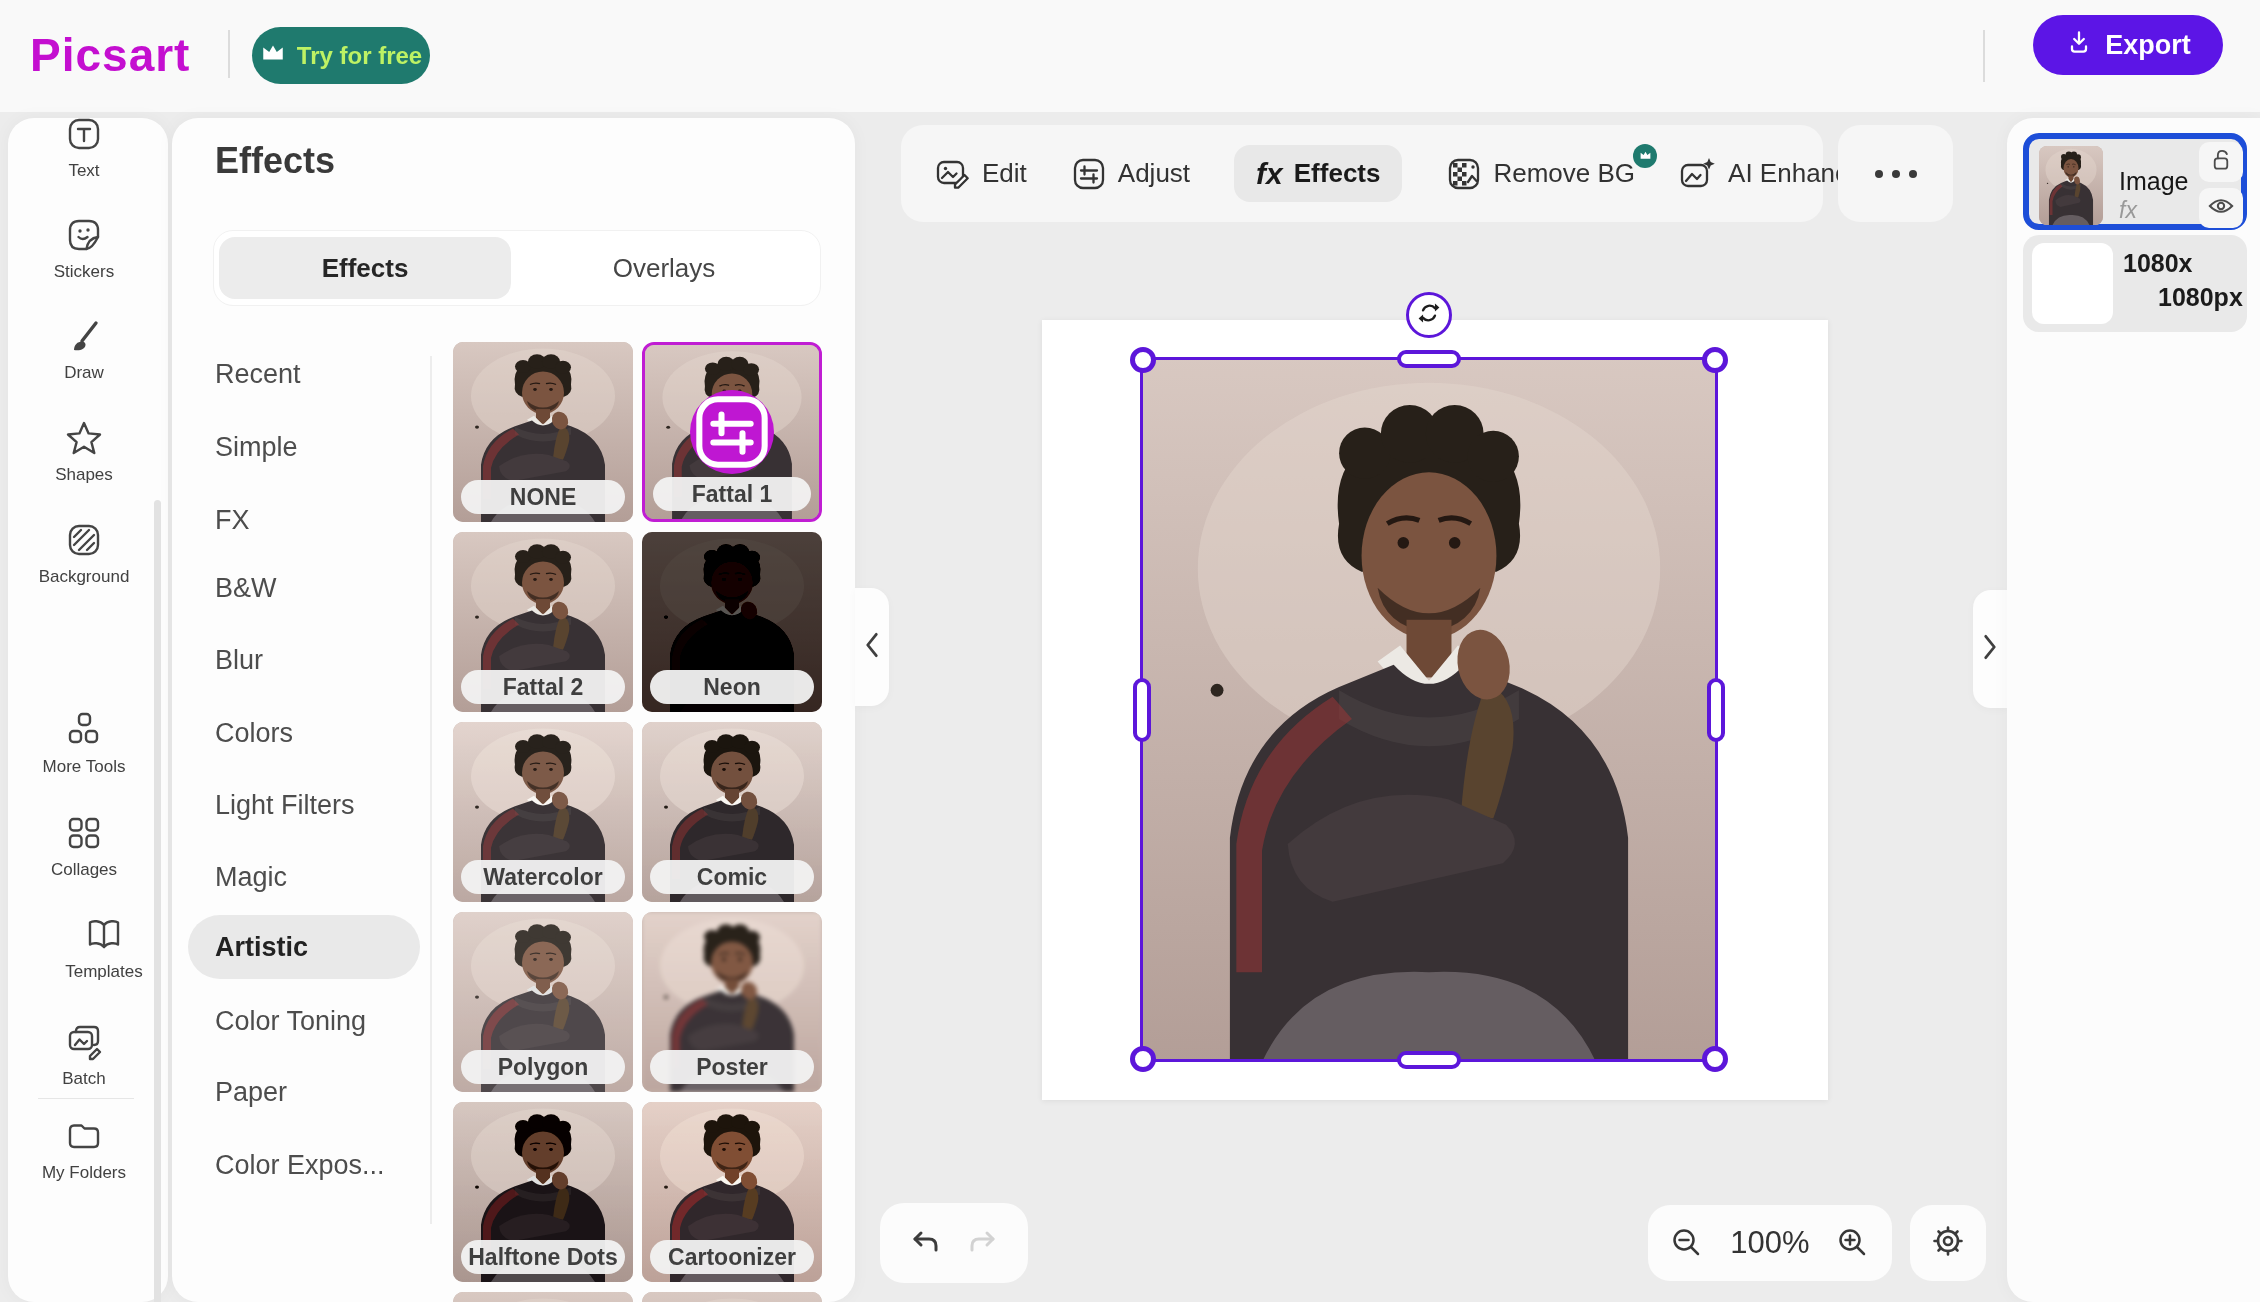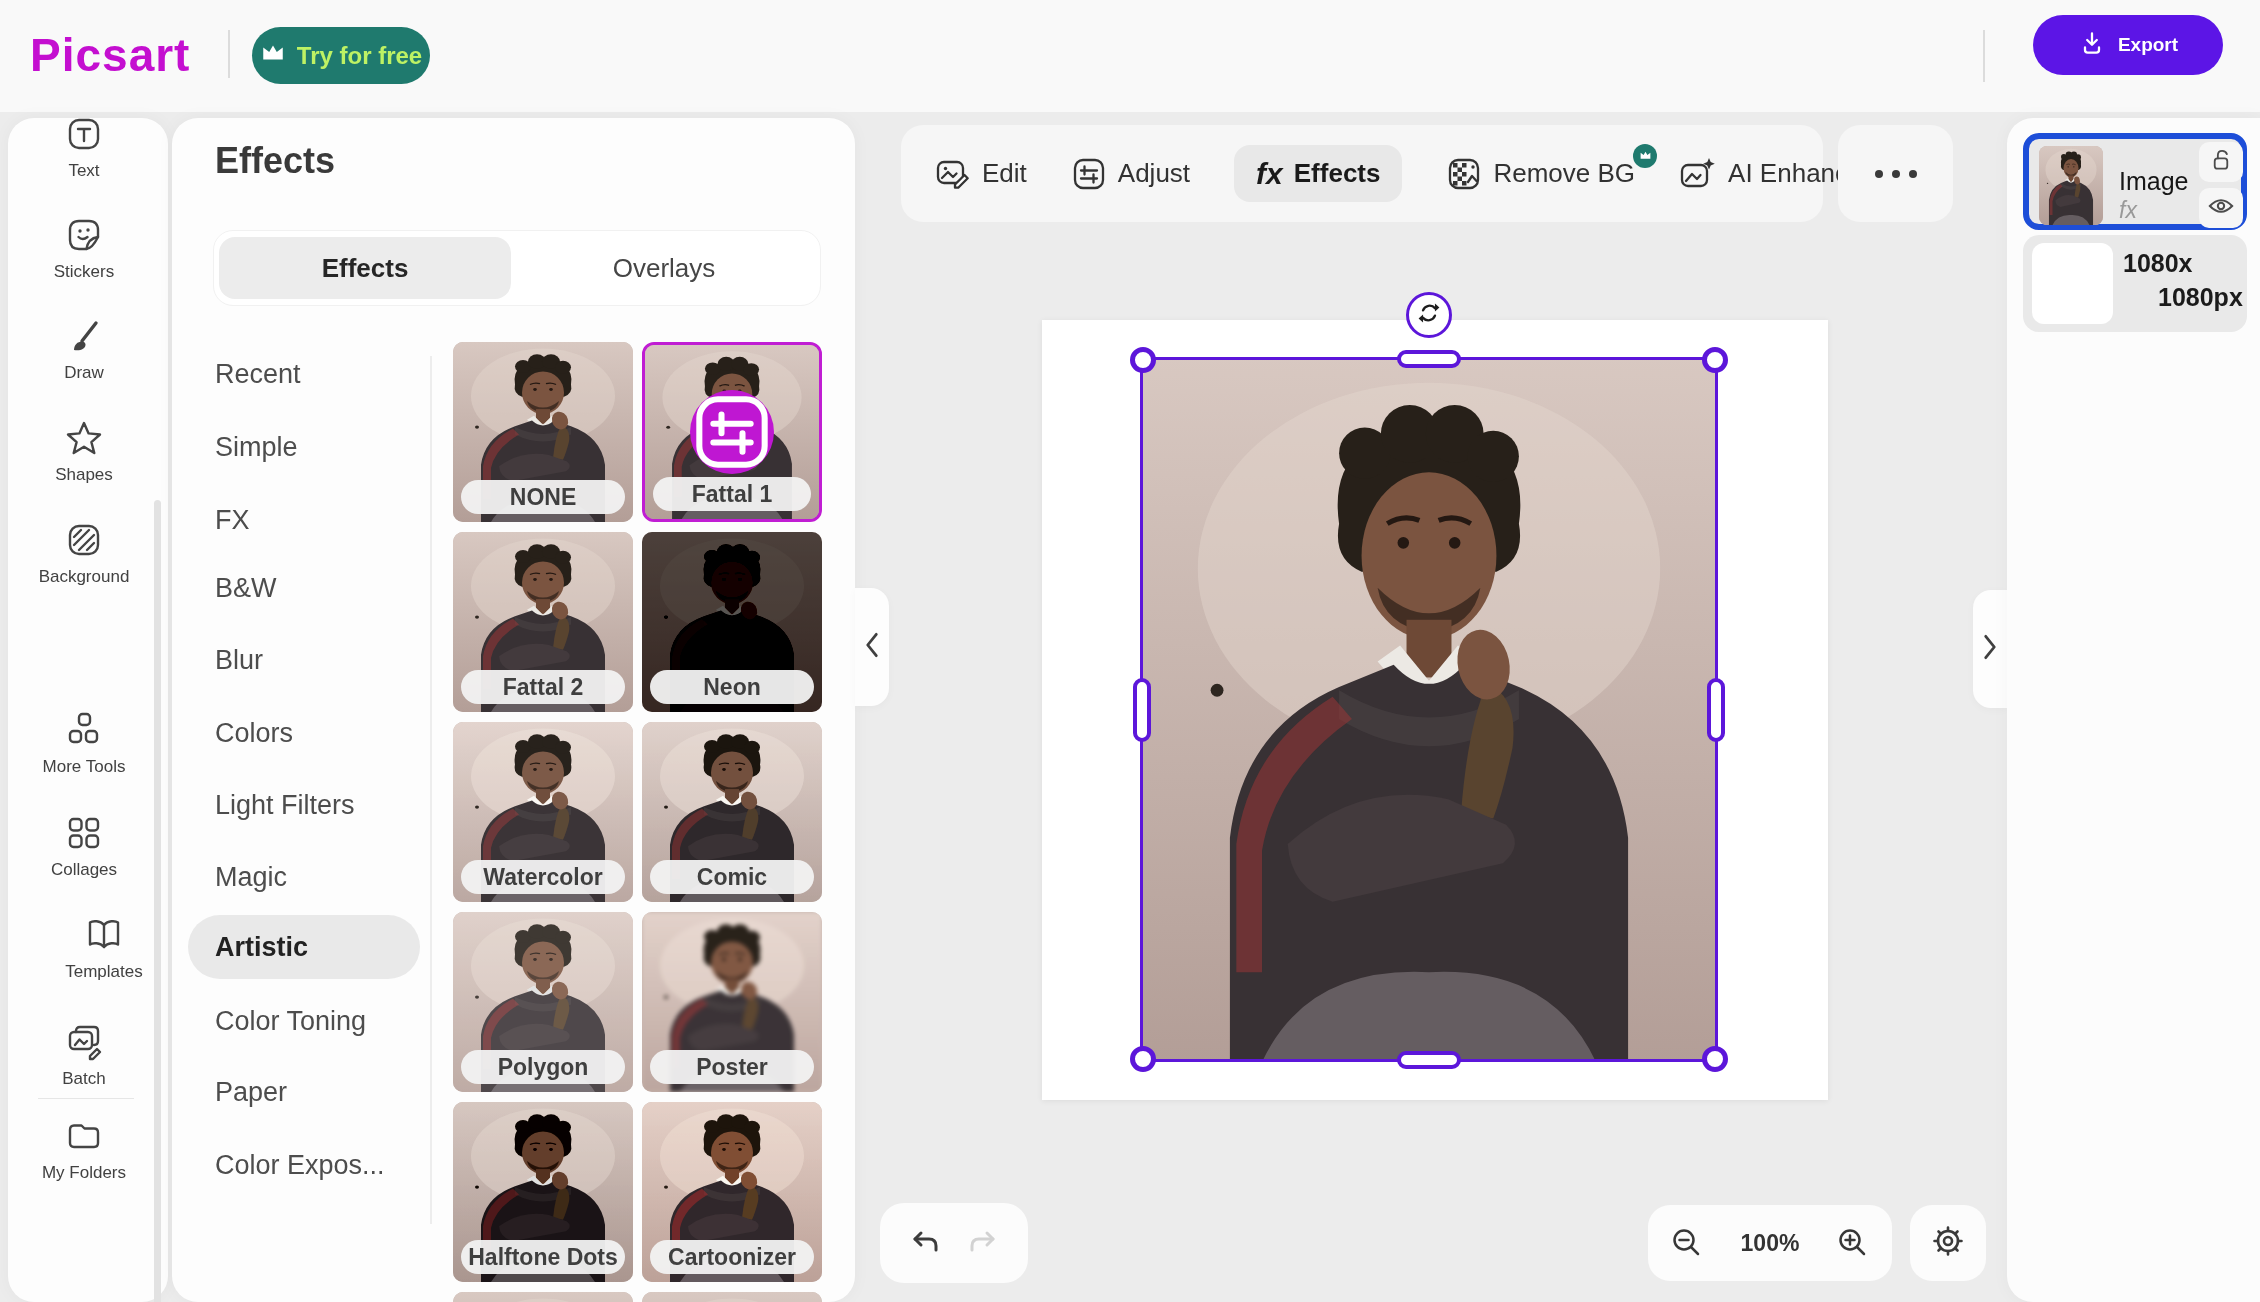--- a/index.html
+++ b/index.html
@@ -7,21 +7,21 @@
   .abs{position:absolute;}
 
   
   .topbar{left:0;top:0;width:2260px;height:112px;background:#f9f9f9;}
   .logo{left:30px;top:28px;font-size:46px;font-weight:700;color:#c40fd0;letter-spacing:1px;}
   .tb-divider{width:2px;background:#dcdcdc;}
   .btn{display:flex;align-items:center;justify-content:center;border-radius:30px;cursor:pointer;}
   .try-free{left:252px;top:27px;width:178px;height:57px;background:#1f7a6e;color:#bef264;font-size:24px;font-weight:700;gap:11px;}
   .project{left:1090px;top:0;height:112px;display:flex;align-items:center;gap:22px;}
   .project-title{font-size:27px;color:#2f2f2f;}
-  .export{left:2033px;top:15px;width:190px;height:60px;background:#5c15e6;color:#fff;font-size:19px;font-weight:700;gap:12px;}
+  .export{left:2033px;top:15px;width:190px;height:60px;background:#5c15e6;color:#fff;font-size:27px;font-weight:700;gap:12px;}
 
   
   .toolbar{left:901px;top:125px;width:922px;height:97px;background:#f6f6f6;border-radius:22px;display:flex;align-items:center;padding:0 34px;gap:44px;box-sizing:border-box;}
   .tb-item{display:flex;align-items:center;gap:11px;font-size:26px;color:#323232;font-weight:500;position:relative;cursor:pointer;white-space:nowrap;}
   .tb-item.active{background:#e8e8e8;border-radius:16px;padding:13px 22px;font-weight:700;color:#1a1a1a;}
   .badge{position:absolute;top:-12px;right:-22px;width:24px;height:24px;border-radius:50%;background:#1f7a6e;display:flex;align-items:center;justify-content:center;}
   .more-btn{left:1838px;top:125px;width:115px;height:97px;background:#f6f6f6;border-radius:22px;display:flex;align-items:center;justify-content:center;gap:9px;cursor:pointer;}
   .dot{width:8px;height:8px;border-radius:50%;background:#3a3a3a;}
 
   
@@ -79,21 +79,21 @@
   .layer-thumb svg{width:100%;height:100%;display:block;}
   .layer-name{position:absolute;left:90px;top:28px;font-size:25px;font-weight:500;color:#161616;}
   .layer-fx{position:absolute;left:90px;top:58px;font-size:23px;font-style:italic;color:#999;}
   .layer-iconbox{position:absolute;width:44px;height:40px;background:#f6f6f6;border-radius:10px;display:flex;align-items:center;justify-content:center;cursor:pointer;}
   .board-thumb{position:absolute;left:9px;top:8px;width:81px;height:81px;background:#fff;border-radius:12px;}
   .board-size{position:absolute;left:100px;font-size:25px;font-weight:600;color:#1b1b1b;}
 
   
   .undo-box{left:880px;top:1203px;width:148px;height:80px;background:#fcfcfc;border-radius:24px;display:flex;align-items:center;justify-content:center;gap:22px;}
   .zoom-box{left:1648px;top:1205px;width:244px;height:76px;background:#fcfcfc;border-radius:22px;display:flex;align-items:center;justify-content:space-between;padding:0 22px;box-sizing:border-box;}
-  .zoom-label{font-size:23px;font-weight:700;color:#333;}
+  .zoom-label{font-size:31px;font-weight:400;color:#333;}
   .gear-box{left:1910px;top:1205px;width:76px;height:76px;background:#fcfcfc;border-radius:22px;display:flex;align-items:center;justify-content:center;cursor:pointer;}
   .icon-btn{cursor:pointer;display:flex;align-items:center;justify-content:center;}
 </style>
 </head>
 <body>
 
 <svg width="0" height="0" style="position:absolute">
   <defs>
     <linearGradient id="bgGrad" x1="0" y1="0" x2="0" y2="1">
       <stop offset="0" stop-color="#d8c8c1"></stop>

